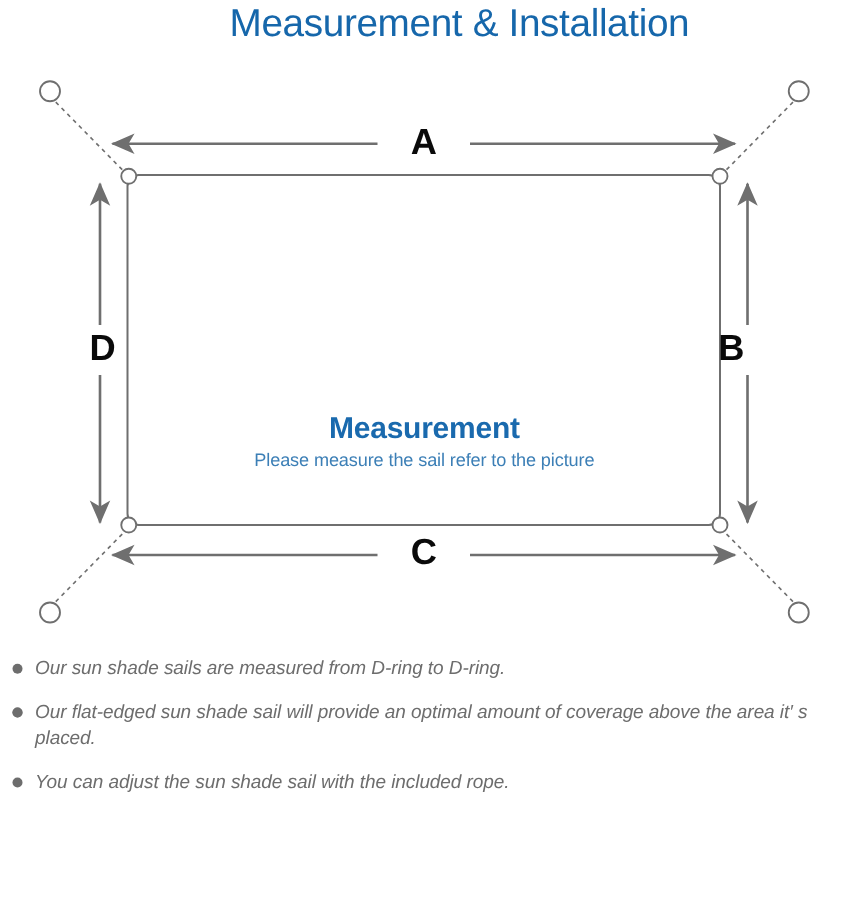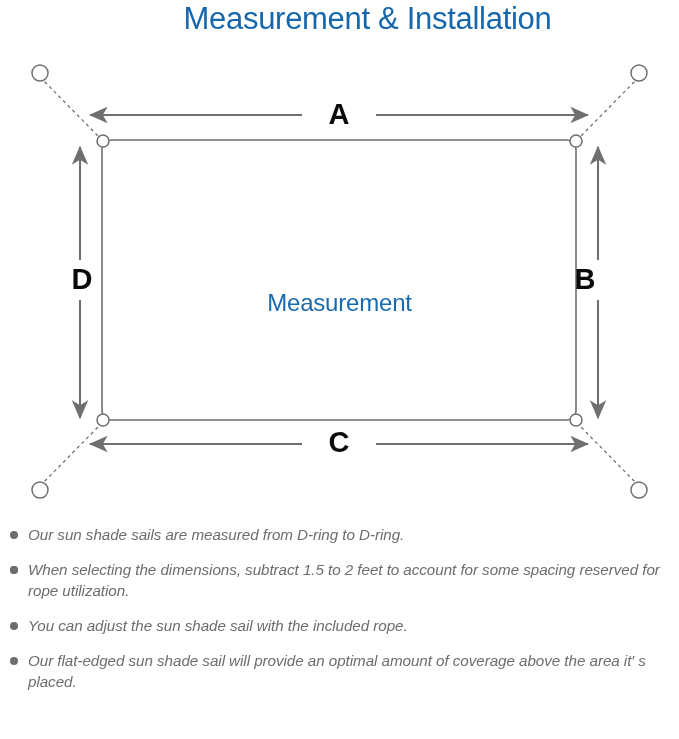--- a/index.html
+++ b/index.html
@@ -40,24 +40,25 @@
   #center-label {
     position: absolute;
     left: 0;
     top: 240px;
     width: 679px;
     text-align: center;
     pointer-events: none;
   }
   #center-label .headline {
     font-size: 24px;
-    font-weight: normal;
+    font-weight: bold;
     color: #1a6aae;
     line-height: 30px;
     letter-spacing: -0.2px;
+    margin-top: 40px;
   }
   #center-label .sub {
     font-size: 14.5px;
     color: #3c7fb6;
     line-height: 22px;
     letter-spacing: -0.1px;
   }
 
   .dim-label {
     position: absolute;
@@ -150,41 +151,38 @@
       <line x1="80" y1="212" x2="80" y2="99" marker-end="url(#arrowEnd)"></line>
       <line x1="80" y1="252" x2="80" y2="370" marker-end="url(#arrowEnd)"></line>
 
       <line x1="598" y1="212" x2="598" y2="99" marker-end="url(#arrowEnd)"></line>
       <line x1="598" y1="252" x2="598" y2="370" marker-end="url(#arrowEnd)"></line>
     </g>
   </svg>
 
   <div id="center-label">
     <div class="headline">Measurement</div>
+    <div class="sub">Please measure the sail refer to the picture</div>
   </div>
 </div>
 
 <div class="dim-label" id="label-A">A</div>
 <div class="dim-label" id="label-B">B</div>
 <div class="dim-label" id="label-C">C</div>
 <div class="dim-label" id="label-D">D</div>
 
 <div id="notes">
   <div class="note-row">
     <span class="bullet"></span>
     <span>Our sun shade sails are measured from D-ring to D-ring.</span>
   </div>
   <div class="note-row">
     <span class="bullet"></span>
   </div>
   <div class="note-row">
     <span class="bullet"></span>
-    <span>When selecting the dimensions, subtract 1.5 to 2 feet to account for some spacing reserved for rope utilization.</span>
+    <span>Our flat-edged sun shade sail will provide an optimal amount of coverage above the area it′ s placed.</span>
   </div>
   <div class="note-row">
     <span class="bullet"></span>
     <span>You can adjust the sun shade sail with the included rope.</span>
   </div>
-  <div class="note-row">
-    <span class="bullet"></span>
-    <span>Our flat-edged sun shade sail will provide an optimal amount of coverage above the area it′ s placed.</span>
-  </div>
 </div>
 
 </body></html>

